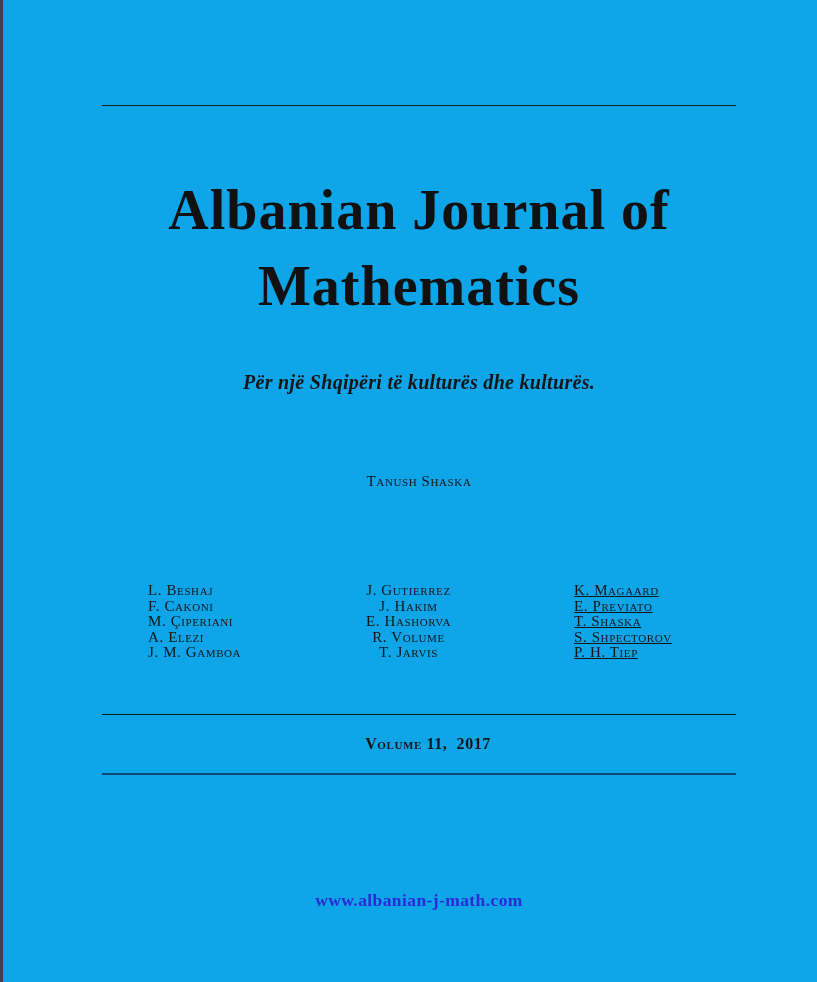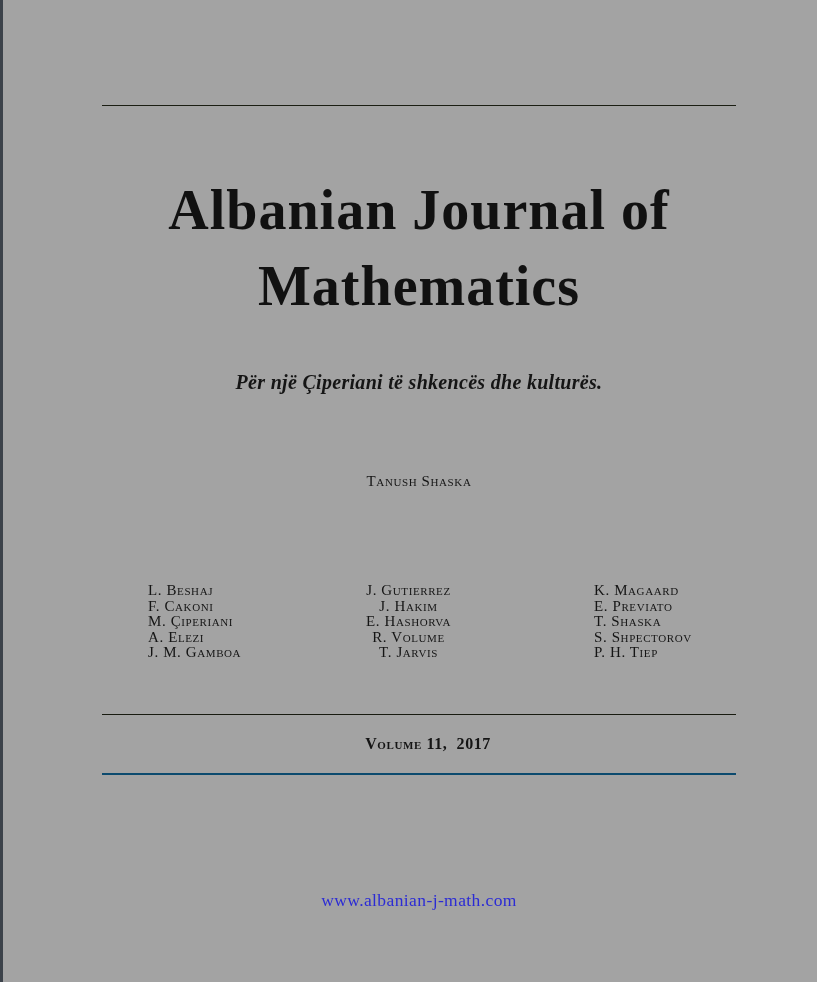--- a/index.html
+++ b/index.html
@@ -75,59 +75,59 @@
   .board-col {
     position: absolute;
     top: 0;
     text-align: left;
     font-size: 15px;
     line-height: 15.6px;
     white-space: nowrap;
   }
   .board-col-1 { left: 46px; }
   .board-col-2 { left: 264px; text-align: center; }
-  .board-col-3 { left: 492px; }
+  .board-col-3 { left: 472px; text-decoration: underline; }
   .volume-banner {
     position: absolute;
     left: 102px;
     top: 714px;
     width: 634px;
     border-top: 1.5px solid #181b10;
     border-bottom: 2px solid #0c4a6e;
     text-align: center;
     padding: 3px 0 4px 0;
     font-size: 16px;
     line-height: 17px;
     font-weight: bold;
     white-space: pre;
   }
   .website {
     top: 890px;
     font-size: 17.5px;
-    font-weight: normal;
+    font-weight: bold;
     letter-spacing: 0.4px;
     text-decoration: none;
     display: block;
   }
 </style>
 </head>
 <body>
 
-<div class="page" style="background-color: #a3a3a3;">
+<div class="page" style="background-color: #0ea5e9;">
 
   <div class="left-edge" style="background-color: rgb(60, 66, 74);"></div>
 
   <div class="rule rule-top"></div>
 
   <h1 class="band title">
     <span class="title-line">Albanian Journal of</span>
     <span class="title-line">Mathematics</span>
   </h1>
 
-  <div class="band motto">Për një Çiperiani të shkencës dhe kulturës.</div>
+  <div class="band motto">Për një Shqipëri të kulturës dhe kulturës.</div>
 
   <div class="band founding smallcaps">
     <div>Tanush Shaska</div>
   </div>
 
 
   <div class="board-grid">
     <div class="board-col board-col-1 smallcaps">
       <div>L. Beshaj</div>
       <div>F. Cakoni</div>

